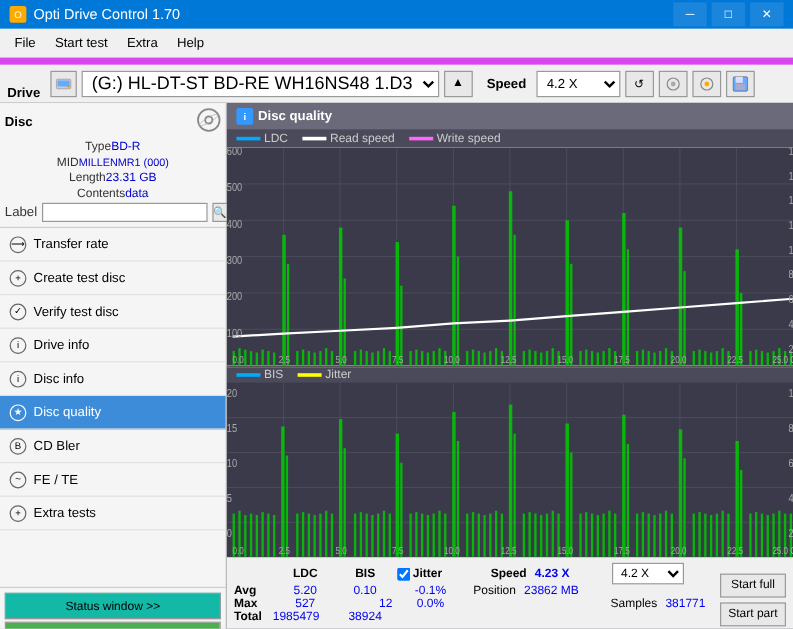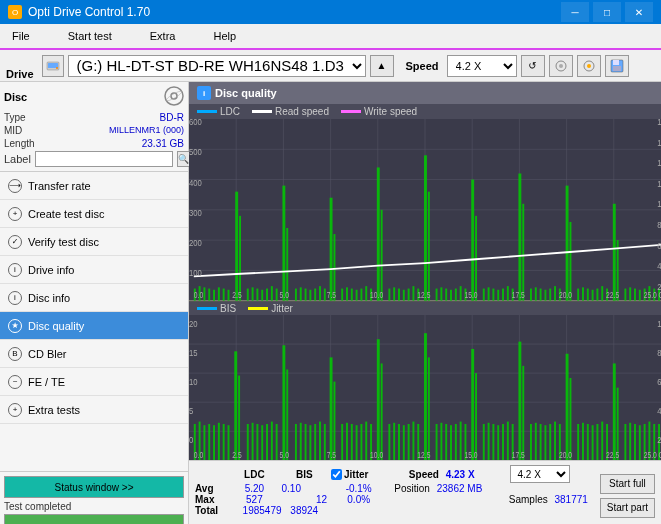--- a/index.html
+++ b/index.html
@@ -31,23 +31,22 @@
       border: none; color: white; cursor: pointer; font-size: 10px;
       display: flex; align-items: center; justify-content: center;
     }
 
     
     .menu-bar {
       background: #f0f0f0;
       height: 20px;
       display: flex;
       align-items: center;
-      border-bottom: 2px solid #d946ef;
+      border-bottom: 6px solid #d946ef;
       padding: 12px 4px;
-      gap: 22px;
     }
     .menu-item {
       padding: 2px 8px;
       cursor: pointer;
       font-size: 11px;
     }
 
     
     .toolbar {
       background: #f0f0f0;
@@ -108,21 +107,21 @@
     }
     .disc-header {
       display: flex;
       align-items: center;
       justify-content: space-between;
       margin-bottom: 4px;
     }
     .disc-title { font-weight: bold; font-size: 11px; }
     .disc-info-row {
       display: flex;
-      justify-content: space-between;
+      justify-content: center;
       font-size: 10px;
       margin-bottom: 2px;
     }
     .disc-info-label { color: #333; }
     .disc-info-value { color: #0000cc; font-weight: 500; }
     .disc-info-value.blue { color: #0000cc; }
     .label-row {
       display: flex;
       align-items: center;
       gap: 4px;
@@ -340,20 +339,24 @@
         <span class="disc-info-value">BD-R</span>
       </div>
       <div class="disc-info-row">
         <span class="disc-info-label">MID</span>
         <span class="disc-info-value" style="font-size:9px;">MILLENMR1 (000)</span>
       </div>
       <div class="disc-info-row">
         <span class="disc-info-label">Length</span>
         <span class="disc-info-value">23.31 GB</span>
       </div>
+      <div class="disc-info-row">
+        <span class="disc-info-label">Contents</span>
+        <span class="disc-info-value blue">data</span>
+      </div>
       <div class="label-row">
         <span class="disc-info-label">Label</span>
         <input class="label-input" type="text" style="">
         <button class="label-btn">🔍</button>
       </div>
     </div>
 
     <div class="nav-items">
       <div class="nav-item">
         <div class="nav-icon">⟶</div>
@@ -388,21 +391,20 @@
         <span>FE / TE</span>
       </div>
       <div class="nav-item">
         <div class="nav-icon">+</div>
         <span>Extra tests</span>
       </div>
     </div>
 
     <div class="status-area">
       <button class="status-window-btn">Status window &gt;&gt;</button>
-      <div class="status-text">Test completed</div>
       <div class="progress-bar-container">
         <div class="progress-bar-fill" style="width:100%;"></div>
       </div>
     </div>
   </div>
 
   <div class="content-area">
 
     <div class="chart-header">
       <div class="chart-icon">i</div>
@@ -773,40 +775,40 @@
                 <select class="speed-dropdown" style="height:18px; font-size:10px; border:1px solid #999; width:60px;">
                   <option>4.2 X</option>
                 </select>
               </th>
             </tr>
           </thead>
           <tbody>
             <tr>
               <td style="text-align:left; font-weight:bold;">Avg</td>
               <td style="text-align:center; color:#0000ee;">5.20</td>
-              <td style="color:#0000ee;margin-top:30px;">0.10</td>
+              <td style="text-align:center; color:#0000ee;margin-top:30px;">0.10</td>
               <td style="text-align:center; color:#0000ee;">-0.1%</td>
               <td colspan="2" style="text-align:left; padding-left:4px;">
                 <span>Position</span>
                 <span style="color:#0000ee; margin-left:4px;">23862 MB</span>
               </td>
             </tr>
             <tr>
               <td style="text-align:left; font-weight:bold;">Max</td>
               <td style="text-align:center; color:#0000ee;">527</td>
               <td style="text-align:right; color:#0000ee;">12</td>
               <td style="text-align:center; color:#0000ee;">0.0%</td>
               <td colspan="2" style="text-align:right; padding-left:4px;margin-top:42px;">
                 <span>Samples</span>
                 <span style="color:#0000ee; margin-left:4px;">381771</span>
               </td>
             </tr>
             <tr>
               <td style="text-align:left; font-weight:bold;">Total</td>
-              <td style="text-align:right; color:#0000ee;">1985479</td>
+              <td style="text-align:left; color:#0000ee;">1985479</td>
               <td style="text-align:center; color:#0000ee;">38924</td>
               <td></td>
               <td colspan="2"></td>
             </tr>
           </tbody>
         </table>
       </div>
       <div style="display:flex; flex-direction:column; justify-content:center; gap:4px; padding:4px 6px;">
         <button class="start-btn">Start full</button>
         <button class="start-btn">Start part</button>

